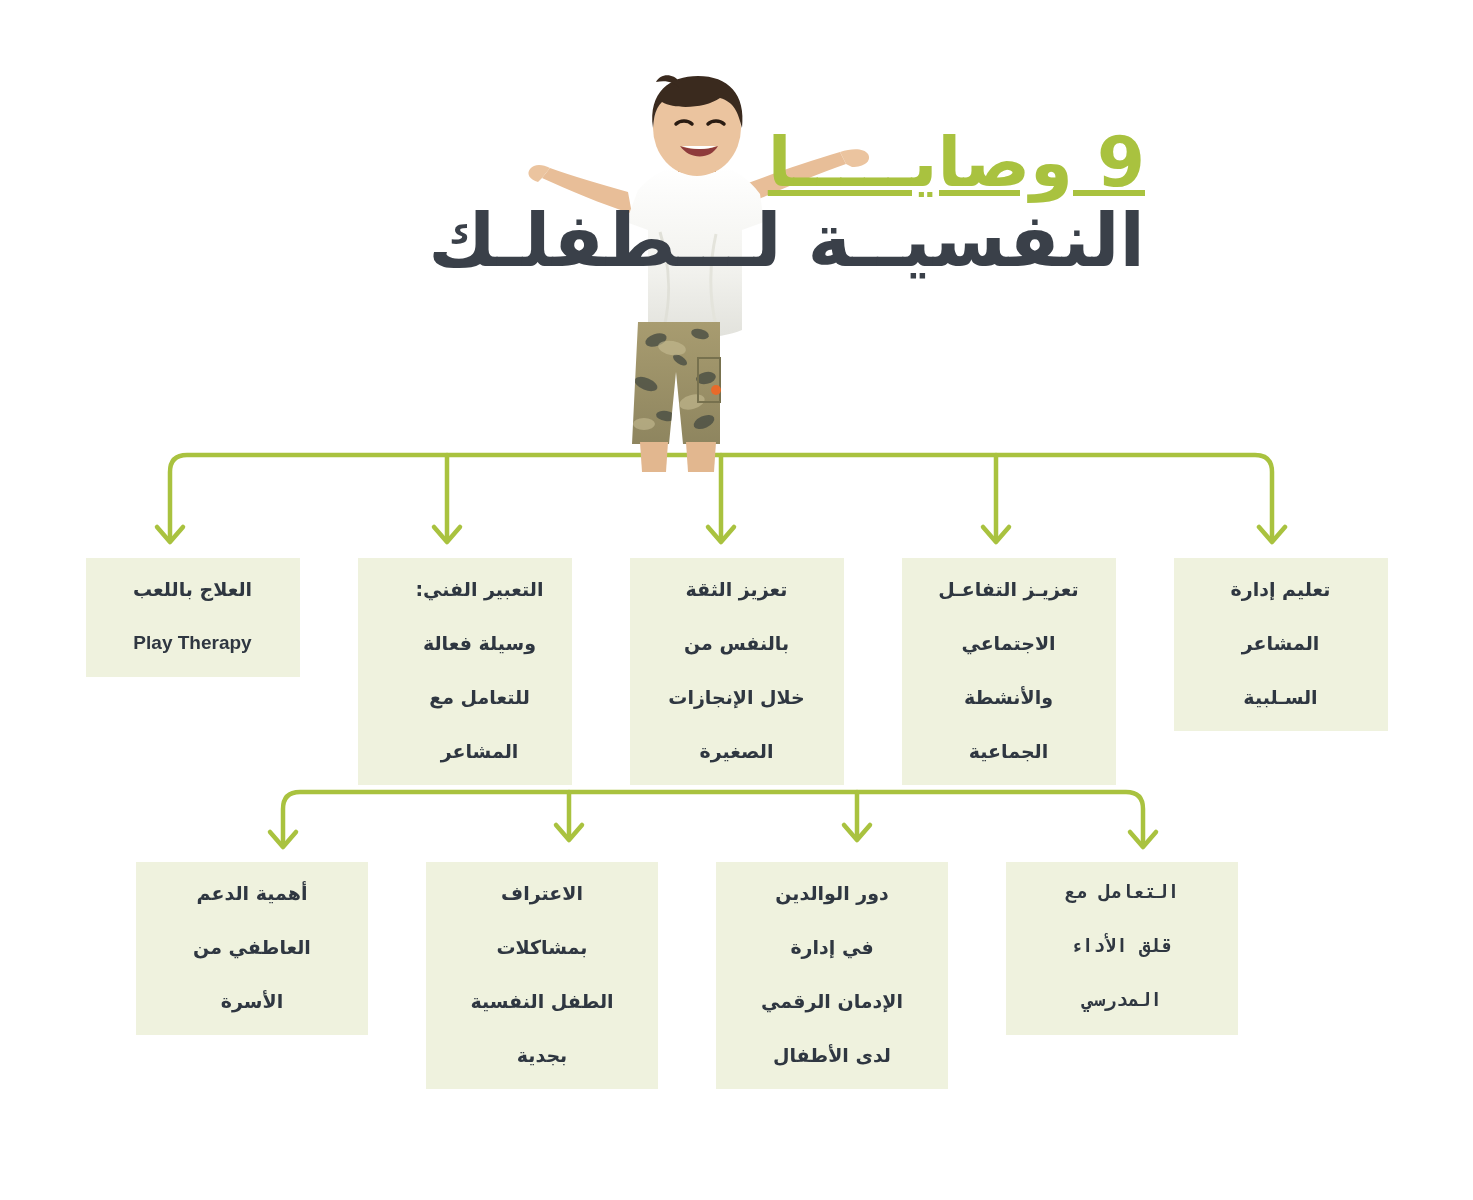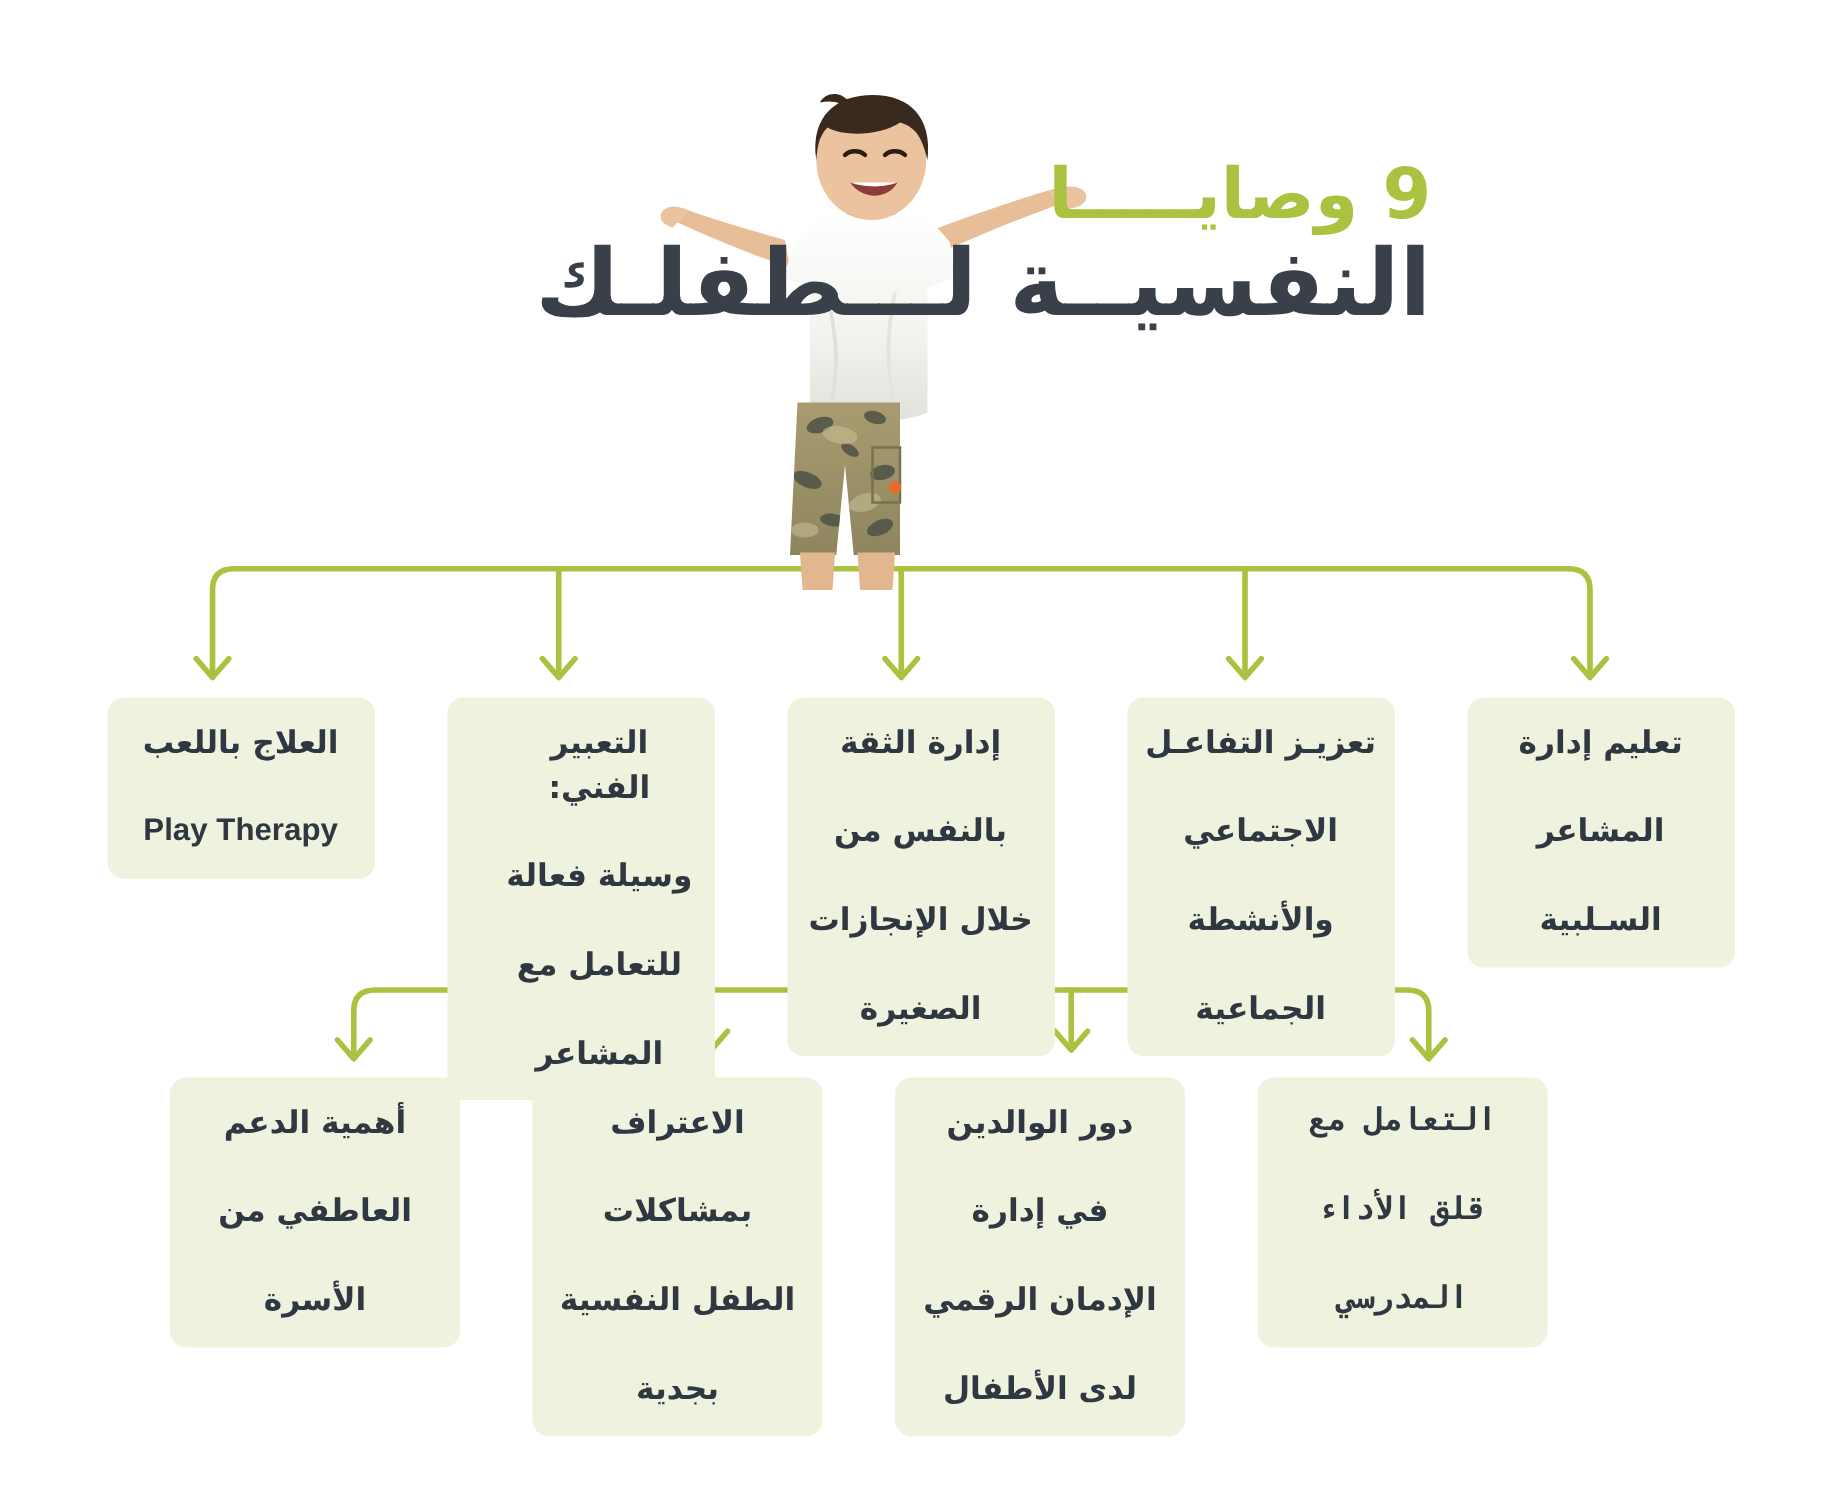--- a/index.html
+++ b/index.html
@@ -37,24 +37,25 @@
   }
   .tl-wrap{
     display:block;
     width:1145px;           
     margin:0 auto 0 0;
     padding-right:0;
     box-sizing:border-box;
   }
   .title-line-1{
     color:#A9C23F;
-    font-size:56px;
+    font-size:69px;
     font-weight:700;
     letter-spacing:-1px;
     margin-bottom:6px;
+    text-decoration:underline;
   }
   .title-line-2, .title-line-3{
     color:#3A4049;
     font-size:74px;
     font-weight:700;
     letter-spacing:-1px;
   }
   .title-line-2{ margin-bottom:8px; }
 
   
@@ -93,27 +94,27 @@
   }
   .row-2{
     left:0; top:862px;
     width:1374px;
     justify-content:center;
     align-items:flex-start;
     gap:58px;
   }
   .card{
     background:#EFF2DE;
-    border-radius:13px;
+    border-radius:0;
     box-sizing:border-box;
     padding:18px 14px 20px 14px;
     text-align:center;
     color:#2F3741;
     font-weight:700;
-    font-size:25px;
+    font-size:19px;
     line-height:1.42;
     direction:rtl;
     display:flex;
     align-items:flex-start;
     justify-content:center;
   }
   .card span{display:block;width:100%;}
   .row-1 .card{ width:214px; }
   .row-2 .card{ width:232px; }
 
@@ -247,21 +248,21 @@
     <div class="card h2">
       <span>
         <span>التعبير الفني:</span><br>
         <span>وسيلة فعالة</span><br>
         <span>للتعامل مع</span><br>
         <span>المشاعر</span>
       </span>
     </div>
     <div class="card h3">
       <span>
-        <span>إدارة الثقة</span><br>
+        <span>تعزيز الثقة</span><br>
         <span>بالنفس من</span><br>
         <span>خلال الإنجازات</span><br>
         <span>الصغيرة</span>
       </span>
     </div>
     <div class="card h4">
       <span>
         <span>تعزيـز التفاعـل</span><br>
         <span>الاجتماعي</span><br>
         <span>والأنشطة</span><br>

